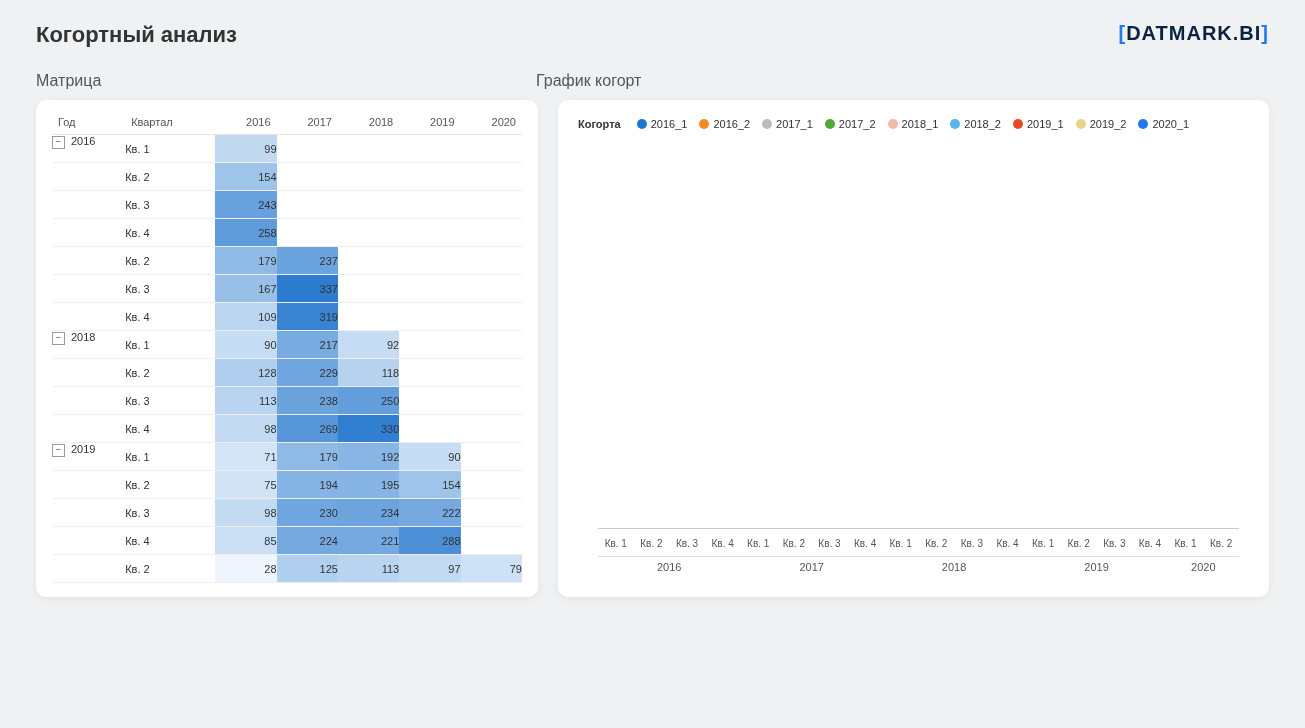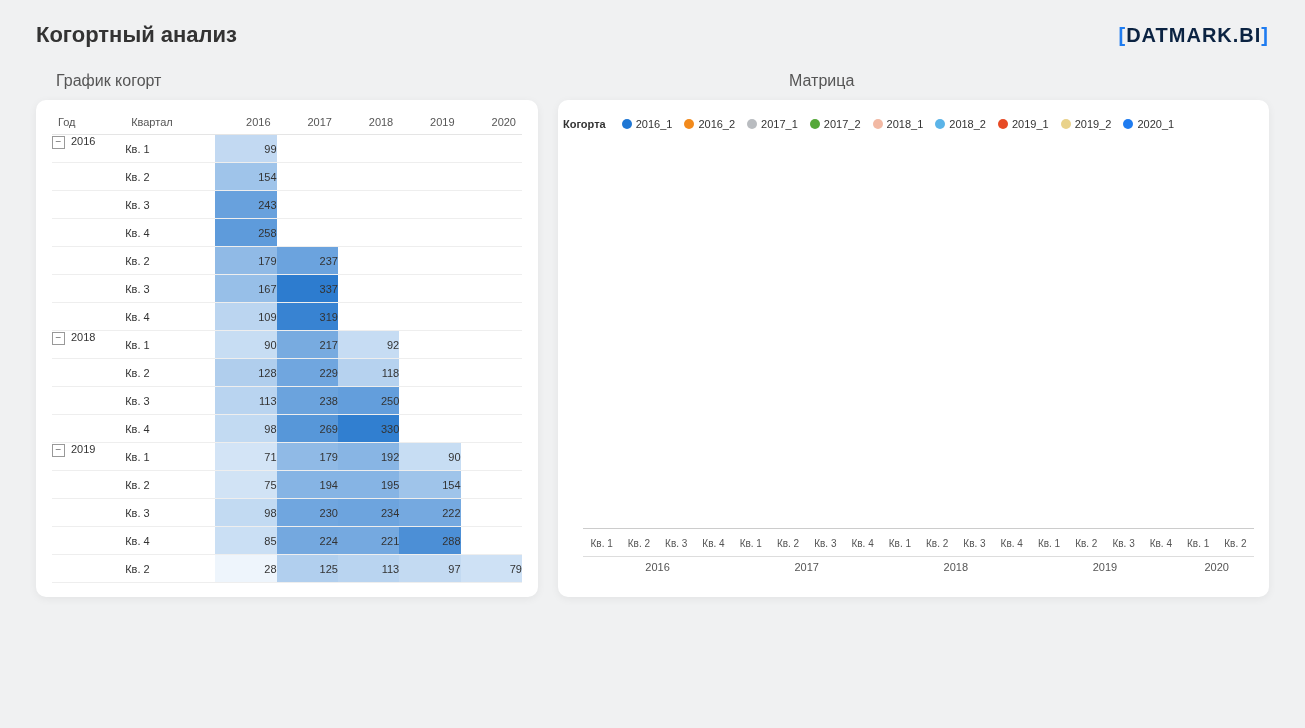--- a/index.html
+++ b/index.html
@@ -1,28 +1,28 @@
 <!DOCTYPE html>
 <html><head>
 <meta charset="utf-8">
 <style>
 html,body{margin:0;padding:0;font-family:"Segoe UI",Arial,sans-serif;background:#f0f1f2;color:#222;}
 .page{width:1305px;height:728px;box-sizing:border-box;padding:22px 36px;}
-.header{display:flex;align-items:center;justify-content:space-between;}
+.header{display:flex;align-items:flex-start;justify-content:space-between;}
 .title{font-size:22px;font-weight:600;color:#333;}
 .logo{font-weight:700;color:#0b2342;font-size:20px;letter-spacing:1px;}
 .logo .brk{color:#1f7cf0;font-weight:800;}
 .subheads{display:flex;margin-top:24px;}
 .sub{font-size:16px;color:#555;}
 .sub.left{width:480px;}
 .sub.right{flex:1;margin-left:20px;}
 .panels{display:flex;margin-top:10px;}
 .card{background:#fff;border-radius:10px;box-shadow:0 2px 8px rgba(0,0,0,0.06);}
 .card.matrix{width:470px;padding:10px 16px 14px;}
-.card.chart{flex:1;margin-left:20px;padding:18px 5px 10px;display:flex;flex-direction:column;}
+.card.chart{flex:1;margin-left:20px;padding:18px 20px 10px;display:flex;flex-direction:column;}
 
 table.matrix-tbl{border-collapse:collapse;width:100%;font-size:11px;color:#333;}
 table.matrix-tbl th{text-align:right;font-weight:400;color:#555;padding:6px 6px;border-bottom:1px solid #e5e5e5;}
 table.matrix-tbl th:first-child,table.matrix-tbl th:nth-child(2){text-align:left;}
 table.matrix-tbl td{padding:0;border-bottom:1px solid #eee;height:27px;}
 td.yearcell{vertical-align:top;padding:6px 4px 0 4px;font-size:11px;color:#333;white-space:nowrap;}
 .expander{display:inline-block;width:11px;height:11px;border:1px solid #999;line-height:9px;text-align:center;font-size:10px;color:#666;margin-right:6px;cursor:pointer;vertical-align:middle;}
 td.qcell{padding:6px 6px;font-size:11px;color:#333;}
 td.vcell{text-align:right;padding:0 8px 0 0;font-size:11px;}
 
@@ -44,22 +44,22 @@
 <body>
 
 <div class="page">
   <div class="header">
     <div class="title">Когортный анализ</div>
     <div class="logo">
       <span class="brk">[</span><span>DATMARK.BI</span><span class="brk">]</span>
     </div>
   </div>
   <div class="subheads">
+    <div class="sub left">Матрица</div>
     <div class="sub right">График когорт</div>
-    <div class="sub left">Матрица</div>
   </div>
   <div class="panels">
     <div class="card matrix">
       <table class="matrix-tbl">
         <thead>
             <tr id="mhead">
               <th>Год</th>
               <th>Квартал</th>
               <th>2016</th>
               <th>2017</th>

